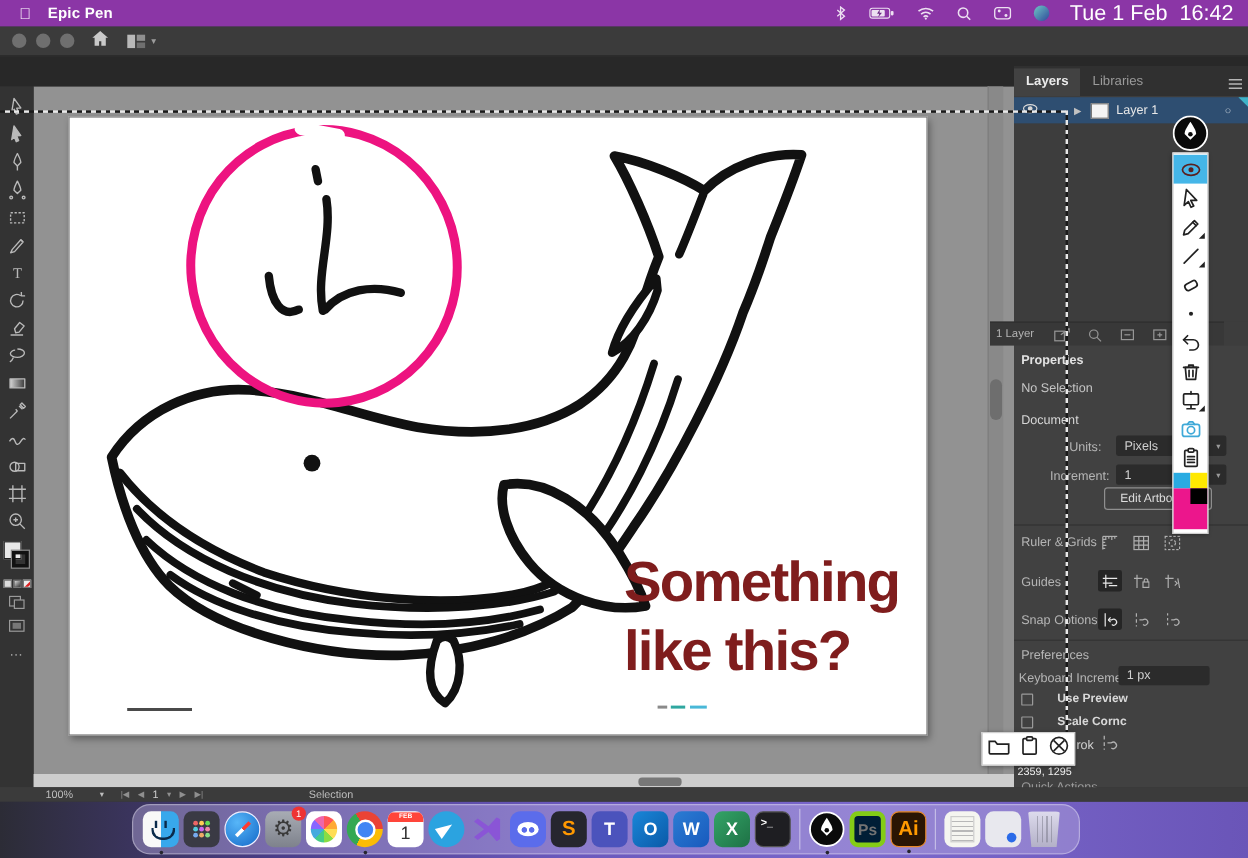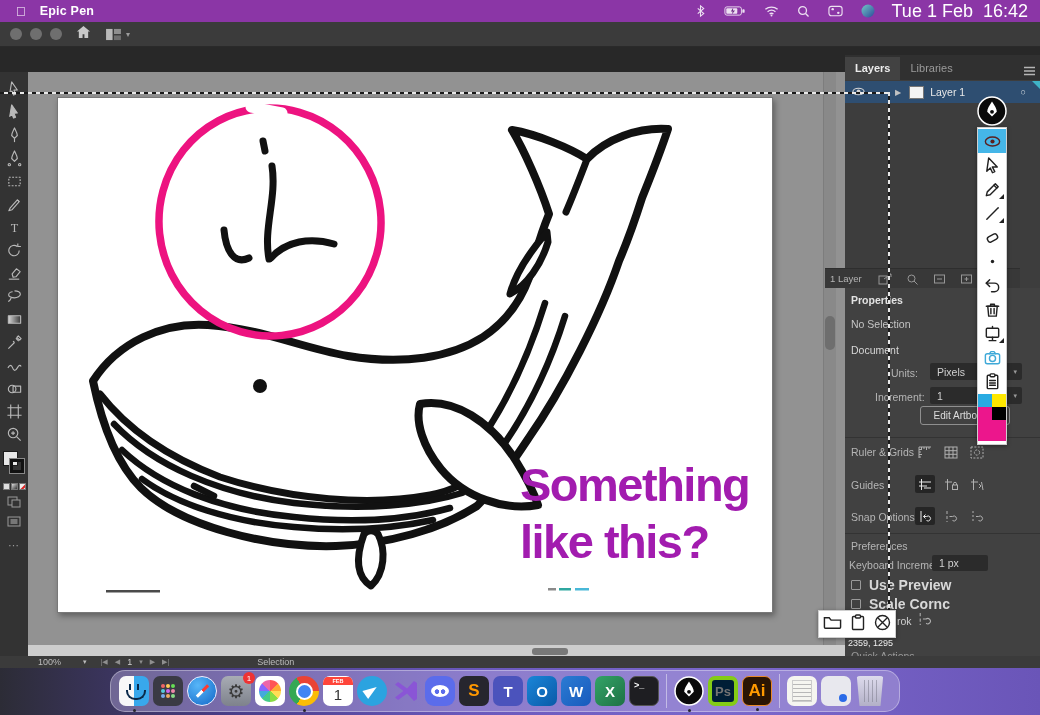--- a/index.html
+++ b/index.html
@@ -54,21 +54,21 @@
   .mini.grad { background:linear-gradient(135deg,#ddd,#333); }
   .mini.none { background:#eee; position:relative; overflow:hidden; }
   .mini.none::after { content:""; position:absolute; left:-2px; top:2px; width:12px; height:2px; background:#d22; transform:rotate(-45deg); }
   .tool-extra { color:#9a9a9a; font-size:9px; margin-top:6px; }
   #tool-ellipsis { color:#9a9a9a; font-size:11px; letter-spacing:1px; margin-top:10px; }
 
   
   #canvas { left:28px; top:72px; width:817px; height:584px; background:#929292; overflow:hidden; }
   #artboard { position:absolute; left:29px; top:25px; width:716px; height:516px; background:#fff;
     border:1px solid #787878; box-shadow:2px 3px 6px rgba(0,0,0,.35); }
-  #annotation-text { position:absolute; left:462px; top:358px; color:#a21caf;
+  #annotation-text { position:absolute; left:462px; top:358px; color:#7f1d1d;
     font-size:47px; font-weight:bold; line-height:57px; letter-spacing:-1.5px; white-space:nowrap; }
   
   #vscroll-track { left:823px; top:72px; width:13px; height:573px; background:#898989; border-left:1px solid #7d7d7d; z-index:6; }
   #vscroll-thumb { left:825px; top:316px; width:10px; height:34px; background:#6e6e6e; border-radius:5px; z-index:7; }
   #hscroll-track { left:28px; top:645px; width:817px; height:11px; background:#cdcdcd; z-index:6; }
   #hscroll-thumb { left:532px; top:648px; width:36px; height:7px; background:#787878; border-radius:3px; z-index:7; }
 
   
   #statusbar { left:0; top:656px; width:1040px; height:12px; background:#3b3b3b;
     color:#bdbdbd; font-size:9px; display:flex; align-items:center; z-index:8; }
@@ -109,21 +109,21 @@
   .plabel { color:#b5b5b5; }
   .pfield { position:absolute; background:#2b2b2b; border-radius:2px; color:#d0d0d0;
     display:flex; align-items:center; padding-left:7px; font-size:10.5px; }
   .pfield .fchev { position:absolute; right:5px; font-size:7px; color:#9a9a9a; }
   #props .sep { position:absolute; left:0; width:195px; height:1px; background:#333; }
   .icbtn { position:absolute; width:20px; height:18px; display:flex; align-items:center; justify-content:center; border-radius:2px; }
   .icbtn.on { background:#252525; }
   #edit-artboards { position:absolute; left:75px; top:118px; width:90px; height:19px;
     border:1px solid #8f8f8f; border-radius:3px; color:#dedede; font-size:10px;
     display:flex; align-items:center; justify-content:center; }
-  .chkrow { position:absolute; display:flex; align-items:center; gap:8px; color:#d8d8d8; font-weight:bold; font-size:14px; }
+  .chkrow { position:absolute; display:flex; align-items:center; gap:20px; color:#d8d8d8; font-weight:bold; font-size:10px; }
   .chk { width:10px; height:10px; border:1px solid #9a9a9a; border-radius:1px; background:transparent; }
   #ep-coords { position:absolute; left:3px; top:350px; color:#f2f2f2; font-size:9px; }
   #quick-actions { position:absolute; left:6px; top:362px; color:#9a9a9a; }
 
   
   #eptool { left:977px; top:97px; width:31px; height:348px; z-index:60; }
   #eptool .logo { position:absolute; left:0; top:-1px; width:30px; height:30px; }
   #eptool .bar { position:absolute; left:0; top:30px; width:30px; height:318px; background:#fff;
     border:1px solid #cfcfcf; box-shadow:0 1px 4px rgba(0,0,0,.4);
     display:flex; flex-direction:column; align-items:center; padding-top:1px; }
@@ -629,21 +629,21 @@
     <span class="icbtn" style="left:122px;top:219px">
       <svg width="14" height="13" viewBox="0 0 14 13" fill="none" stroke="#b0b0b0">
           <path d="M3 1v2M3 5v2M3 9v2M6 6.5h2.5a2.5 2.5 0 1 1 0 4"></path>
         </svg>
       </span>
 
     <span class="sep" style="top:245px"></span>
     <span class="p-abs plabel" style="left:6px;top:252px">Preferences</span>
 
     <span class="p-abs plabel" style="left:4px;top:271px">Keyboard Increment:</span>
-    <span class="pfield" style="left:87px;top:267px;width:56px;height:16px">
+    <span class="pfield" style="left:87px;top:267px;width:76px;height:16px">
       <span>1 px</span>
       </span>
 
     <span class="chkrow" style="left:6px;top:289px">
       <span class="chk"></span>
       <span>Use Preview</span>
       </span>
     <span class="chkrow" style="left:6px;top:308px">
       <span class="chk"></span>
       <span>Scale Cornc</span>

